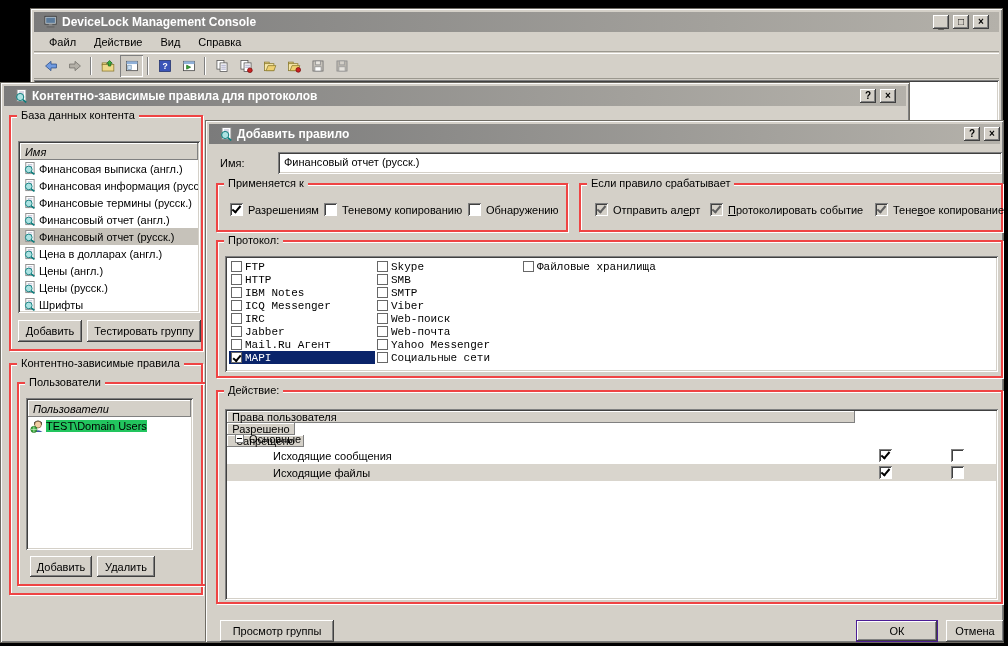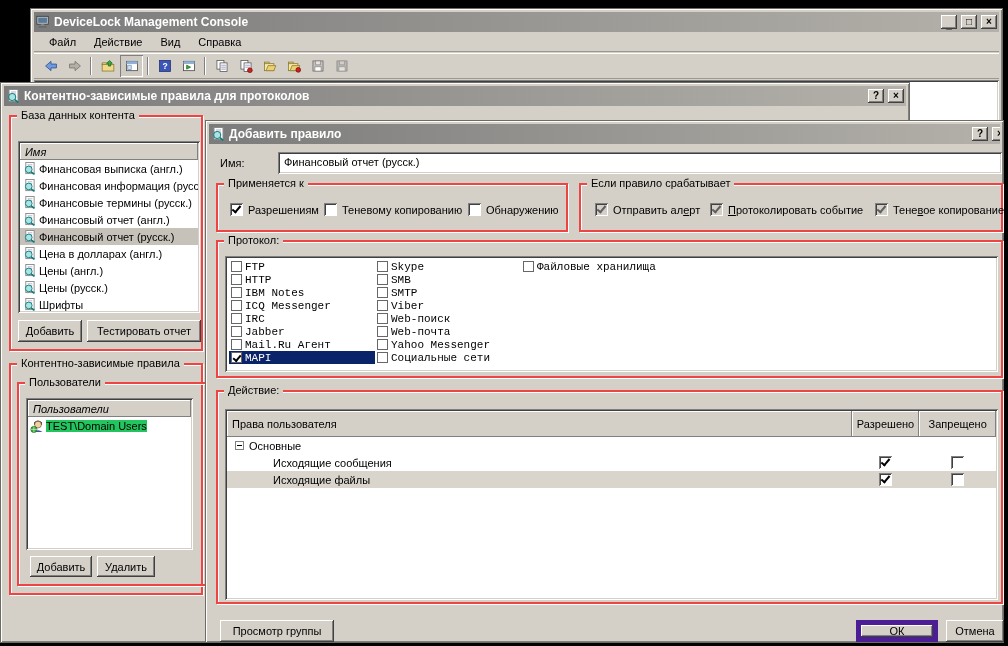--- a/index.html
+++ b/index.html
@@ -5,33 +5,33 @@
   * { box-sizing: border-box; margin: 0; padding: 0; }
   html,body { background:#000; }
   .stage { position:relative; width:1008px; height:646px; background:#000; overflow:hidden;
            font-family:"Liberation Sans", sans-serif; font-size:11px; color:#000; }
 
   
   .win { position:absolute; background:#d4d0c8; border:1px solid #6e6b63;
          box-shadow: inset 1px 1px 0 #fdfdfd, inset -1px -1px 0 #808080; }
   .titlebar { position:absolute; left:3px; right:3px; top:3px; height:20px;
               background:linear-gradient(90deg,#7b7b7b,#b4b1aa);
-              display:flex; align-items:center; gap:4px; padding:0 2px;
+              display:flex; align-items:center; gap:4px; padding:0 10px;
               color:#fff; font-weight:bold; font-size:12px; overflow:hidden; white-space:nowrap; }
   .tb-sp { flex:1; }
   .wbtn { width:16px; height:14px; flex:none; background:#d4d0c8; color:#000;
           display:flex; align-items:center; justify-content:center;
           font-size:10px; font-weight:bold; line-height:1;
           box-shadow: inset -1px -1px 0 #404040, inset 1px 1px 0 #fff, inset -2px -2px 0 #808080; }
   .wbtn.min span { transform:translateY(3px); }
 
   .btn { background:#d4d0c8; display:flex; align-items:center; justify-content:center;
          font-size:11px; position:absolute;
          box-shadow: inset -1px -1px 0 #404040, inset 1px 1px 0 #fff, inset -2px -2px 0 #808080; }
-  .btn.default { border:5px solid #4c1d95; }
+  .btn.default { border:1px solid #4c1d95; }
 
   .groupbox { position:absolute; border:2px solid #ef4444;
               box-shadow: inset 1px 1px 0 #fff, 1px 1px 0 #fff; }
   .gb-label { position:absolute; top:-8px; left:6px; background:#d4d0c8; padding:0 4px; white-space:nowrap; }
 
   .sunken { position:absolute; background:#fff; overflow:hidden;
             box-shadow: inset 1px 1px 0 #808080, inset -1px -1px 0 #fff,
                         inset 2px 2px 0 #404040, inset -2px -2px 0 #d4d0c8; }
   .sunken-inner { position:absolute; left:2px; top:2px; right:2px; bottom:2px; overflow:hidden; }
 
@@ -85,21 +85,21 @@
   .prow.selected .plabel { color:#fff; }
   .plabel { line-height:12px; white-space:nowrap;font-family:Liberation Mono, monospace; }
 
   
   .arow { display:flex; height:17px; align-items:center; }
   .arow.selected { background:#d9d5cd; }
   .acol1 { width:628px; display:flex; align-items:center; gap:5px; padding-left:8px; overflow:hidden; white-space:nowrap; }
   .acol1.child { padding-left:46px; }
   .acol2 { width:68px; display:flex; justify-content:center; }
   .acol3 { width:77px; display:flex; justify-content:center; }
-  .hrow { display:flex; height:26px; }
+  .hrow { display:flex; height:19px;flex-direction:column; }
   .hcell { background:#d4d0c8; display:flex; align-items:center; padding:0 5px;
            box-shadow: inset -1px -1px 0 #808080, inset 1px 1px 0 #fff; }
   .expander { width:9px; height:9px; background:#fff; border:1px solid #808080; position:relative; flex:none; }
   .expander::after { content:""; position:absolute; left:1px; right:1px; top:3px; height:1px; background:#000; }
 
   u { text-decoration:underline; }
 </style>
 </head>
 <body>
 
@@ -317,21 +317,21 @@
             </div>
           <div class="db-row">
             <svg class="ic" viewBox="0 0 14 14">
                 <use href="#g-rule"></use>
               </svg>
             <span>Шрифты</span>
             </div>
         </div>
       </div>
       <div class="btn" style="left:7px; top:203px; width:64px; height:22px;">Добавить</div>
-      <div class="btn" style="left:76px; top:203px; width:114px; height:22px;">Тестировать отчет</div>
+      <div class="btn" style="left:76px; top:203px; width:114px; height:22px;">Тестировать группу</div>
     </div>
 
     <div class="groupbox" style="left:8px; top:280px; width:194px; height:232px;">
       <span class="gb-label">Контентно-зависимые правила</span>
       <div class="groupbox" style="left:6px; top:17px; width:199px; height:204px;">
         <span class="gb-label">Пользователи</span>
         <div class="sunken" style="left:7px; top:14px; width:167px; height:152px;">
           <div class="sunken-inner">
             <div class="lv-header">
                 <span>Пользователи</span>

